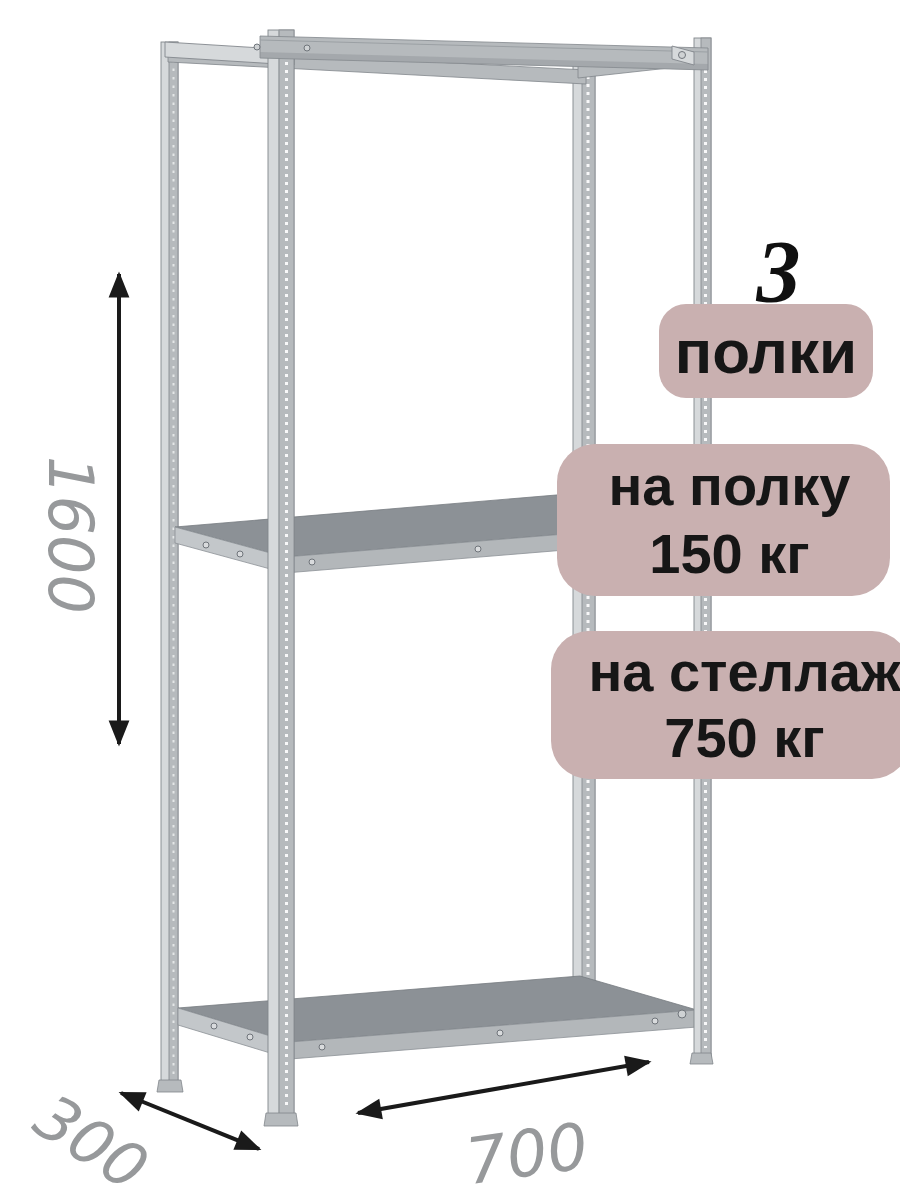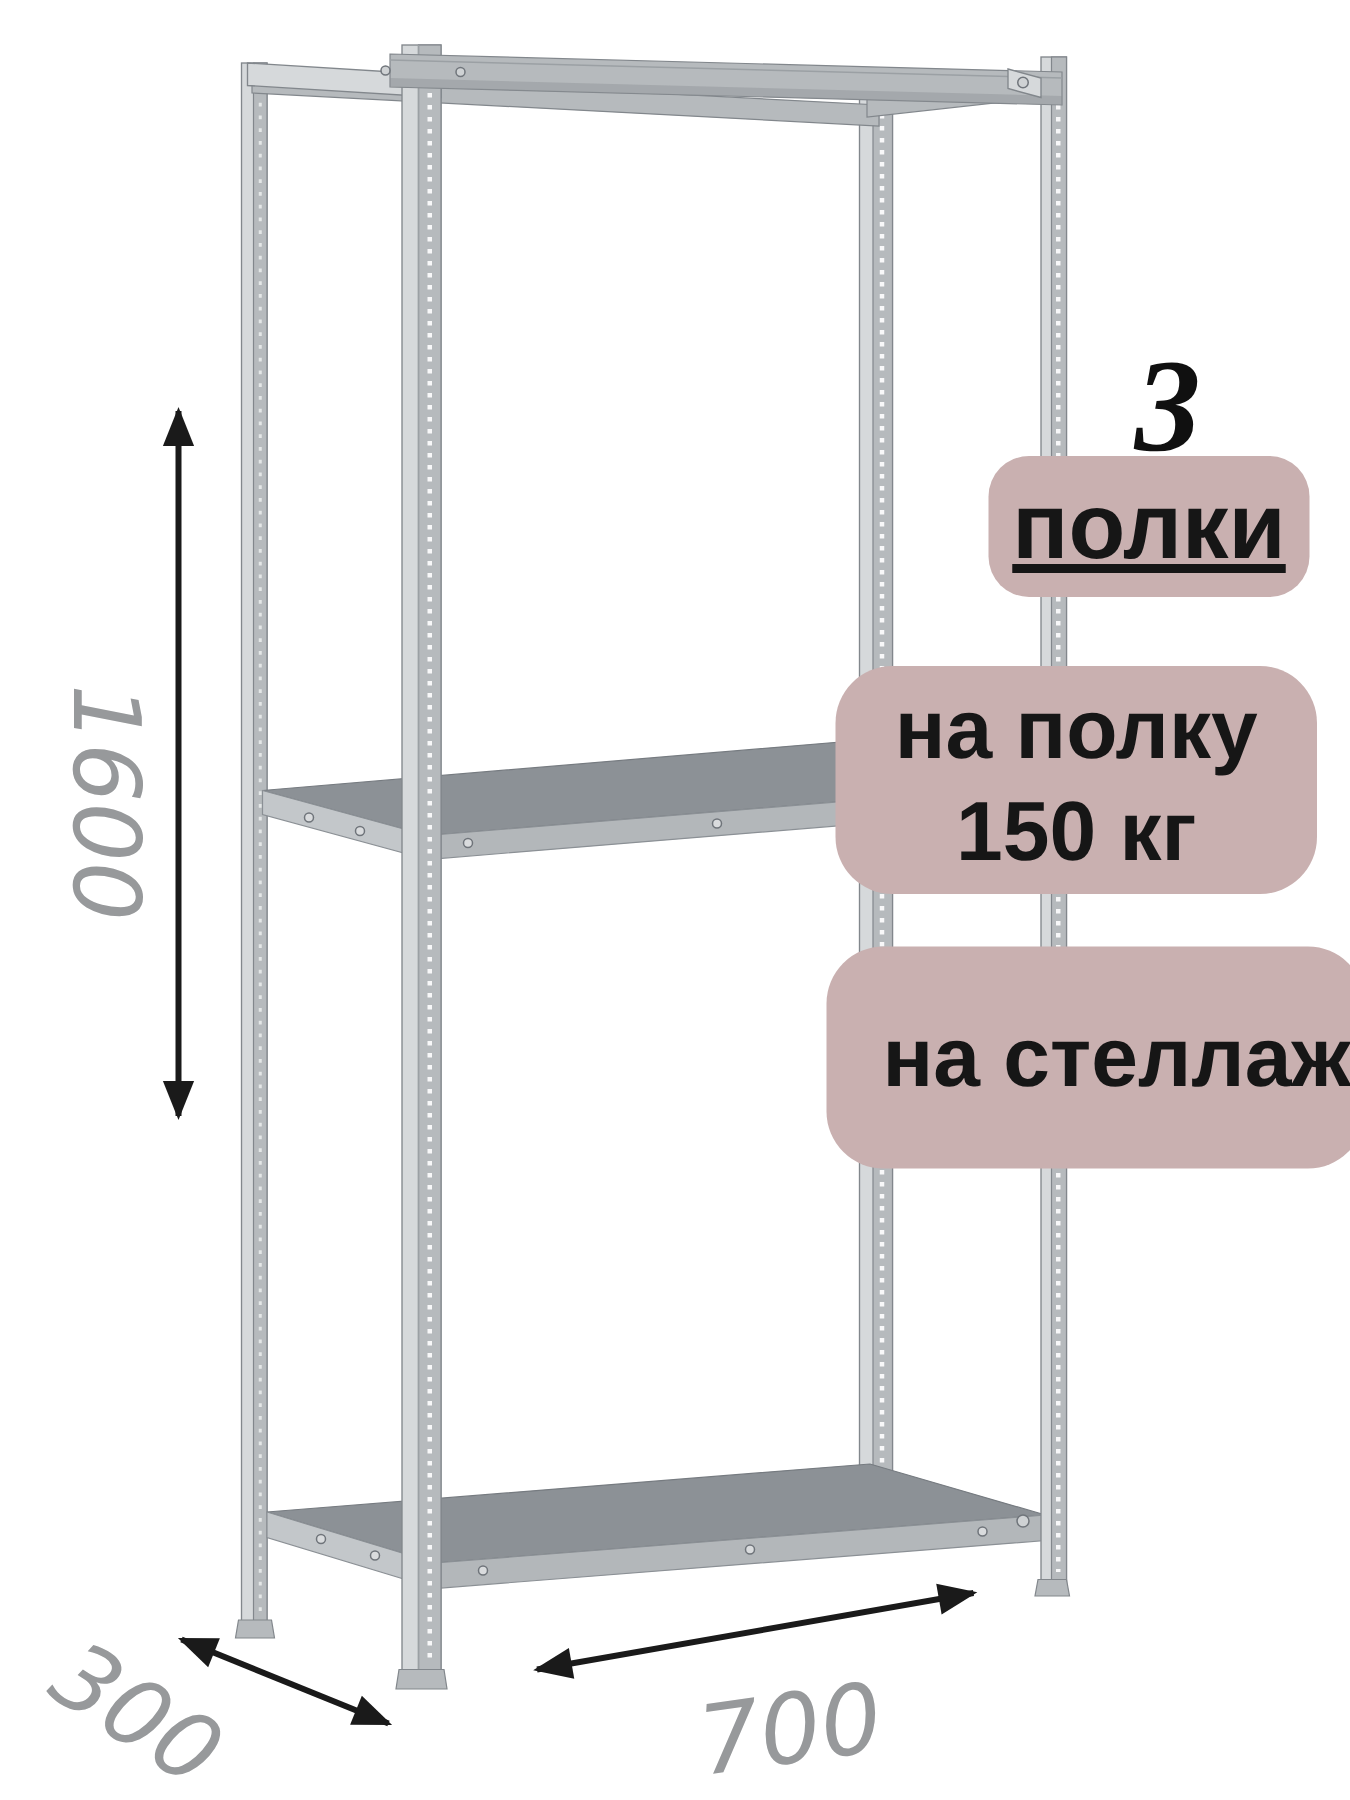--- a/index.html
+++ b/index.html
@@ -49,23 +49,23 @@
     display:flex;align-items:center;justify-content:center;
     font-family:"Liberation Serif","DejaVu Serif",serif;
     font-weight:bold;font-style:italic;font-size:88px;color:#101010;
   }
   .badge{
     position:absolute;background:var(--badge-bg,#c9b0b0);color:var(--badge-text,#161616);
     display:flex;flex-direction:column;align-items:center;justify-content:center;
     font-weight:bold;text-align:center;
   }
   .badge-shelves{left:659px;top:304px;width:214px;height:94px;border-radius:27px;
-    font-size:62px;text-decoration:underline;}
+    font-size:62px;}
   .badge-per-shelf{left:557px;top:444px;width:321px;height:152px;border-radius:38px;
-    font-size:56px;line-height:68px;}
+    font-size:56px;line-height:68px;padding-left:12px;}
   .badge-per-rack{left:551px;top:631px;width:331px;height:148px;border-radius:38px;
     font-size:56px;line-height:66px;padding-left:28px;}
 </style>
 </head>
 <body>
 
 <div class="stage">
 
   <svg width="900" height="1200" viewBox="0 0 900 1200">
     <defs>
@@ -159,15 +159,16 @@
     <span>полки</span>
   </div>
 
   <div class="badge badge-per-shelf">
     <span>на полку</span>
     <span>150 кг</span>
   </div>
 
   <div class="badge badge-per-rack">
     <span>на стеллаж</span>
+    <span>750 кг</span>
   </div>
 
 </div>
 
 </body></html>

